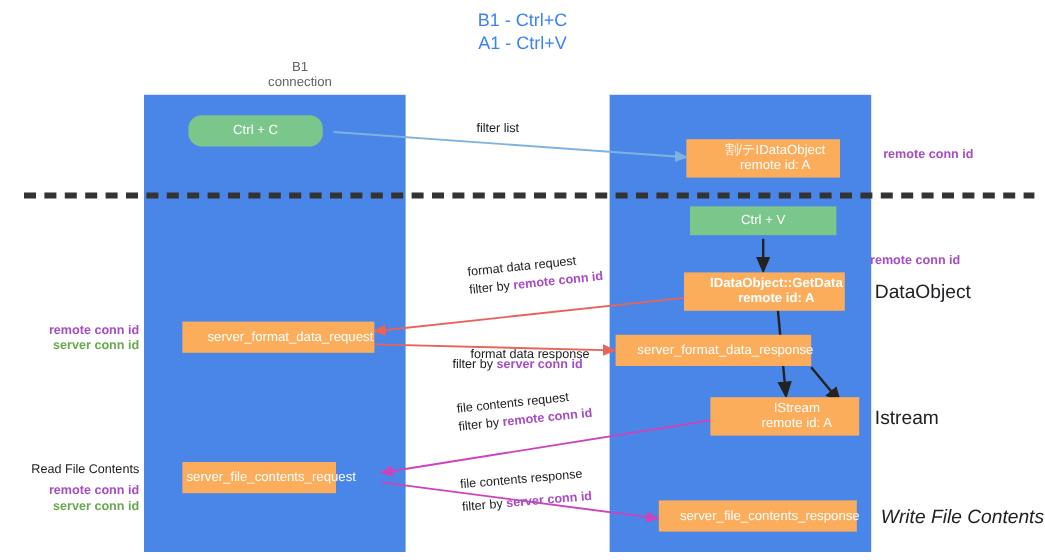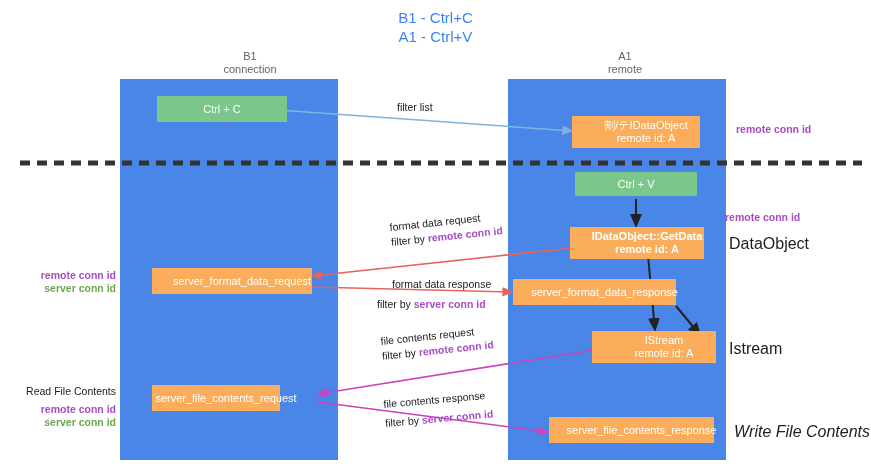--- a/index.html
+++ b/index.html
@@ -56,24 +56,20 @@
 
   <div class="abs title">
     <div>B1 - Ctrl+C</div>
     <div>A1 - Ctrl+V</div>
   </div>
 
   <div class="abs colhead" style="left:150px;top:50px;width:200px;">
     <div>B1</div>
     <div>connection</div>
   </div>
-  <div class="abs colhead" style="left:525px;top:50px;width:200px;">
-    <div>A1</div>
-    <div>remote</div>
-  </div>
 
   <div class="abs lane" style="left:120px;top:79px;width:218px;height:381px;"></div>
   <div class="abs lane" style="left:508px;top:79px;width:218px;height:381px;"></div>
 
   <svg id="svg-layer" viewBox="0 0 871 467">
     <defs>
       <marker id="ah-blue" markerWidth="7" markerHeight="7" refX="6" refY="3" orient="auto">
         <path d="M0,0 L7,3 L0,6 z" fill="#7eb3e0"></path>
       </marker>
       <marker id="ah-red" markerWidth="7" markerHeight="7" refX="6" refY="3" orient="auto">
@@ -99,21 +95,21 @@
 
     <line x1="648" y1="256" x2="655" y2="330" stroke="#222222" stroke-width="2" marker-end="url(#ah-blk)"></line>
 
     <line x1="676" y1="306" x2="700" y2="335" stroke="#222222" stroke-width="2" marker-end="url(#ah-blk)"></line>
 
     <line x1="594" y1="350" x2="318" y2="394" stroke="#cc44bb" stroke-width="1.6" marker-end="url(#ah-mag)"></line>
 
     <line x1="318" y1="402" x2="548" y2="432" stroke="#cc44bb" stroke-width="1.6" marker-end="url(#ah-mag)"></line>
   </svg>
 
-  <div class="abs box box-green" style="left:157px;top:96px;width:130px;height:26px;">
+  <div class="abs box box-green" style="left:157px;top:96px;width:112px;height:26px;border-radius:11px;">
     <span>Ctrl + C</span>
   </div>
 
   <div class="abs box box-orange" style="left:572px;top:116px;width:128px;height:32px;flex-direction:column;">
     <span>割/テIDataObject</span>
     <span>remote id: A</span>
   </div>
 
   <div class="abs box box-green" style="left:575px;top:172px;width:122px;height:24px;">
     <span>Ctrl + V</span>
@@ -147,21 +143,21 @@
 
   <div class="abs lbl" style="left:397px;top:101px;">filter list</div>
 
   <div class="abs" style="left:389px;top:221px;transform:rotate(-6deg);transform-origin:left top;">
     <div class="lbl">format data request</div>
     <div class="lbl" style="margin-top:2px;">
       <span>filter by </span><span class="purple">remote conn id</span>
     </div>
   </div>
 
-  <div class="abs lbl" style="left:392px;top:278px;">format data response</div>
+  <div class="abs lbl" style="left:392px;top:289px;">format data response</div>
   <div class="abs lbl" style="left:377px;top:298px;">
     <span>filter by </span><span class="purple">server conn id</span>
   </div>
 
   <div class="abs" style="left:380px;top:335px;transform:rotate(-6deg);transform-origin:left top;">
     <div class="lbl">file contents request</div>
     <div class="lbl" style="margin-top:2px;">
       <span>filter by </span><span class="purple">remote conn id</span>
     </div>
   </div>

